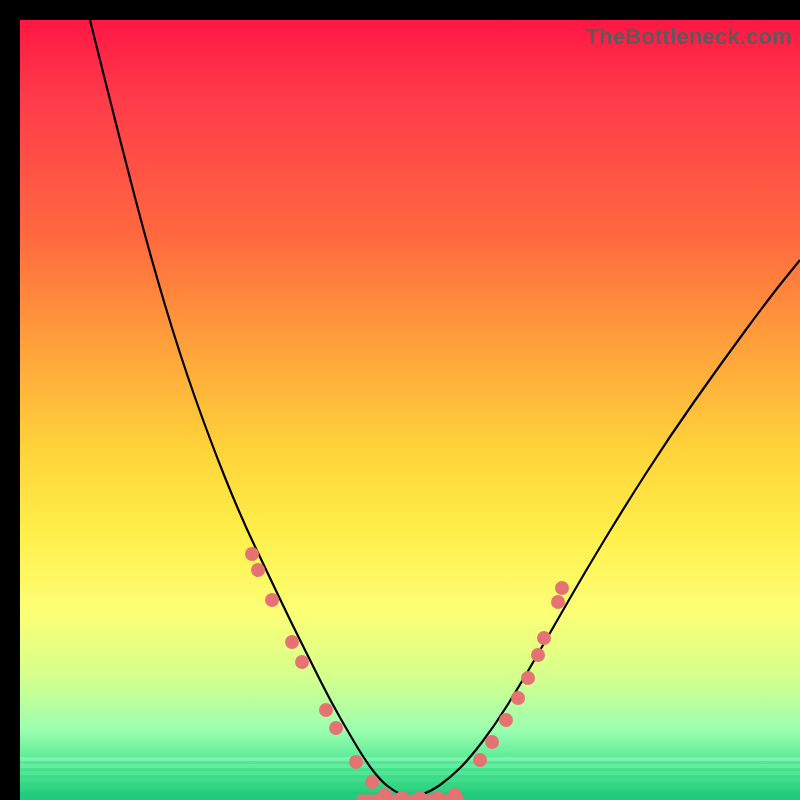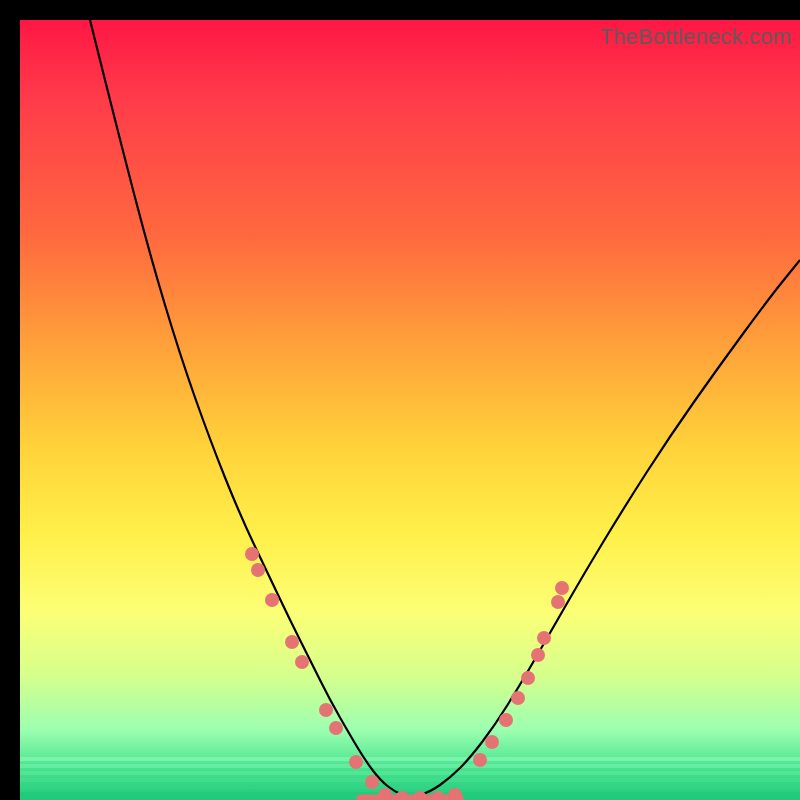--- a/index.html
+++ b/index.html
@@ -47,21 +47,21 @@
       #1fc97a 100%
     );
   }
   .watermark {
     position: absolute;
     top: 4px;
     right: 8px;
     color: #5b5b5b;
     font-size: 22px;
     letter-spacing: 0.2px;
-    font-weight: 400;
+    font-weight: 700;
     pointer-events: none;
   }
   svg.curve-layer {
     position: absolute;
     left: 0;
     top: 0;
     width: 780px;
     height: 780px;
     overflow: visible;
   }

